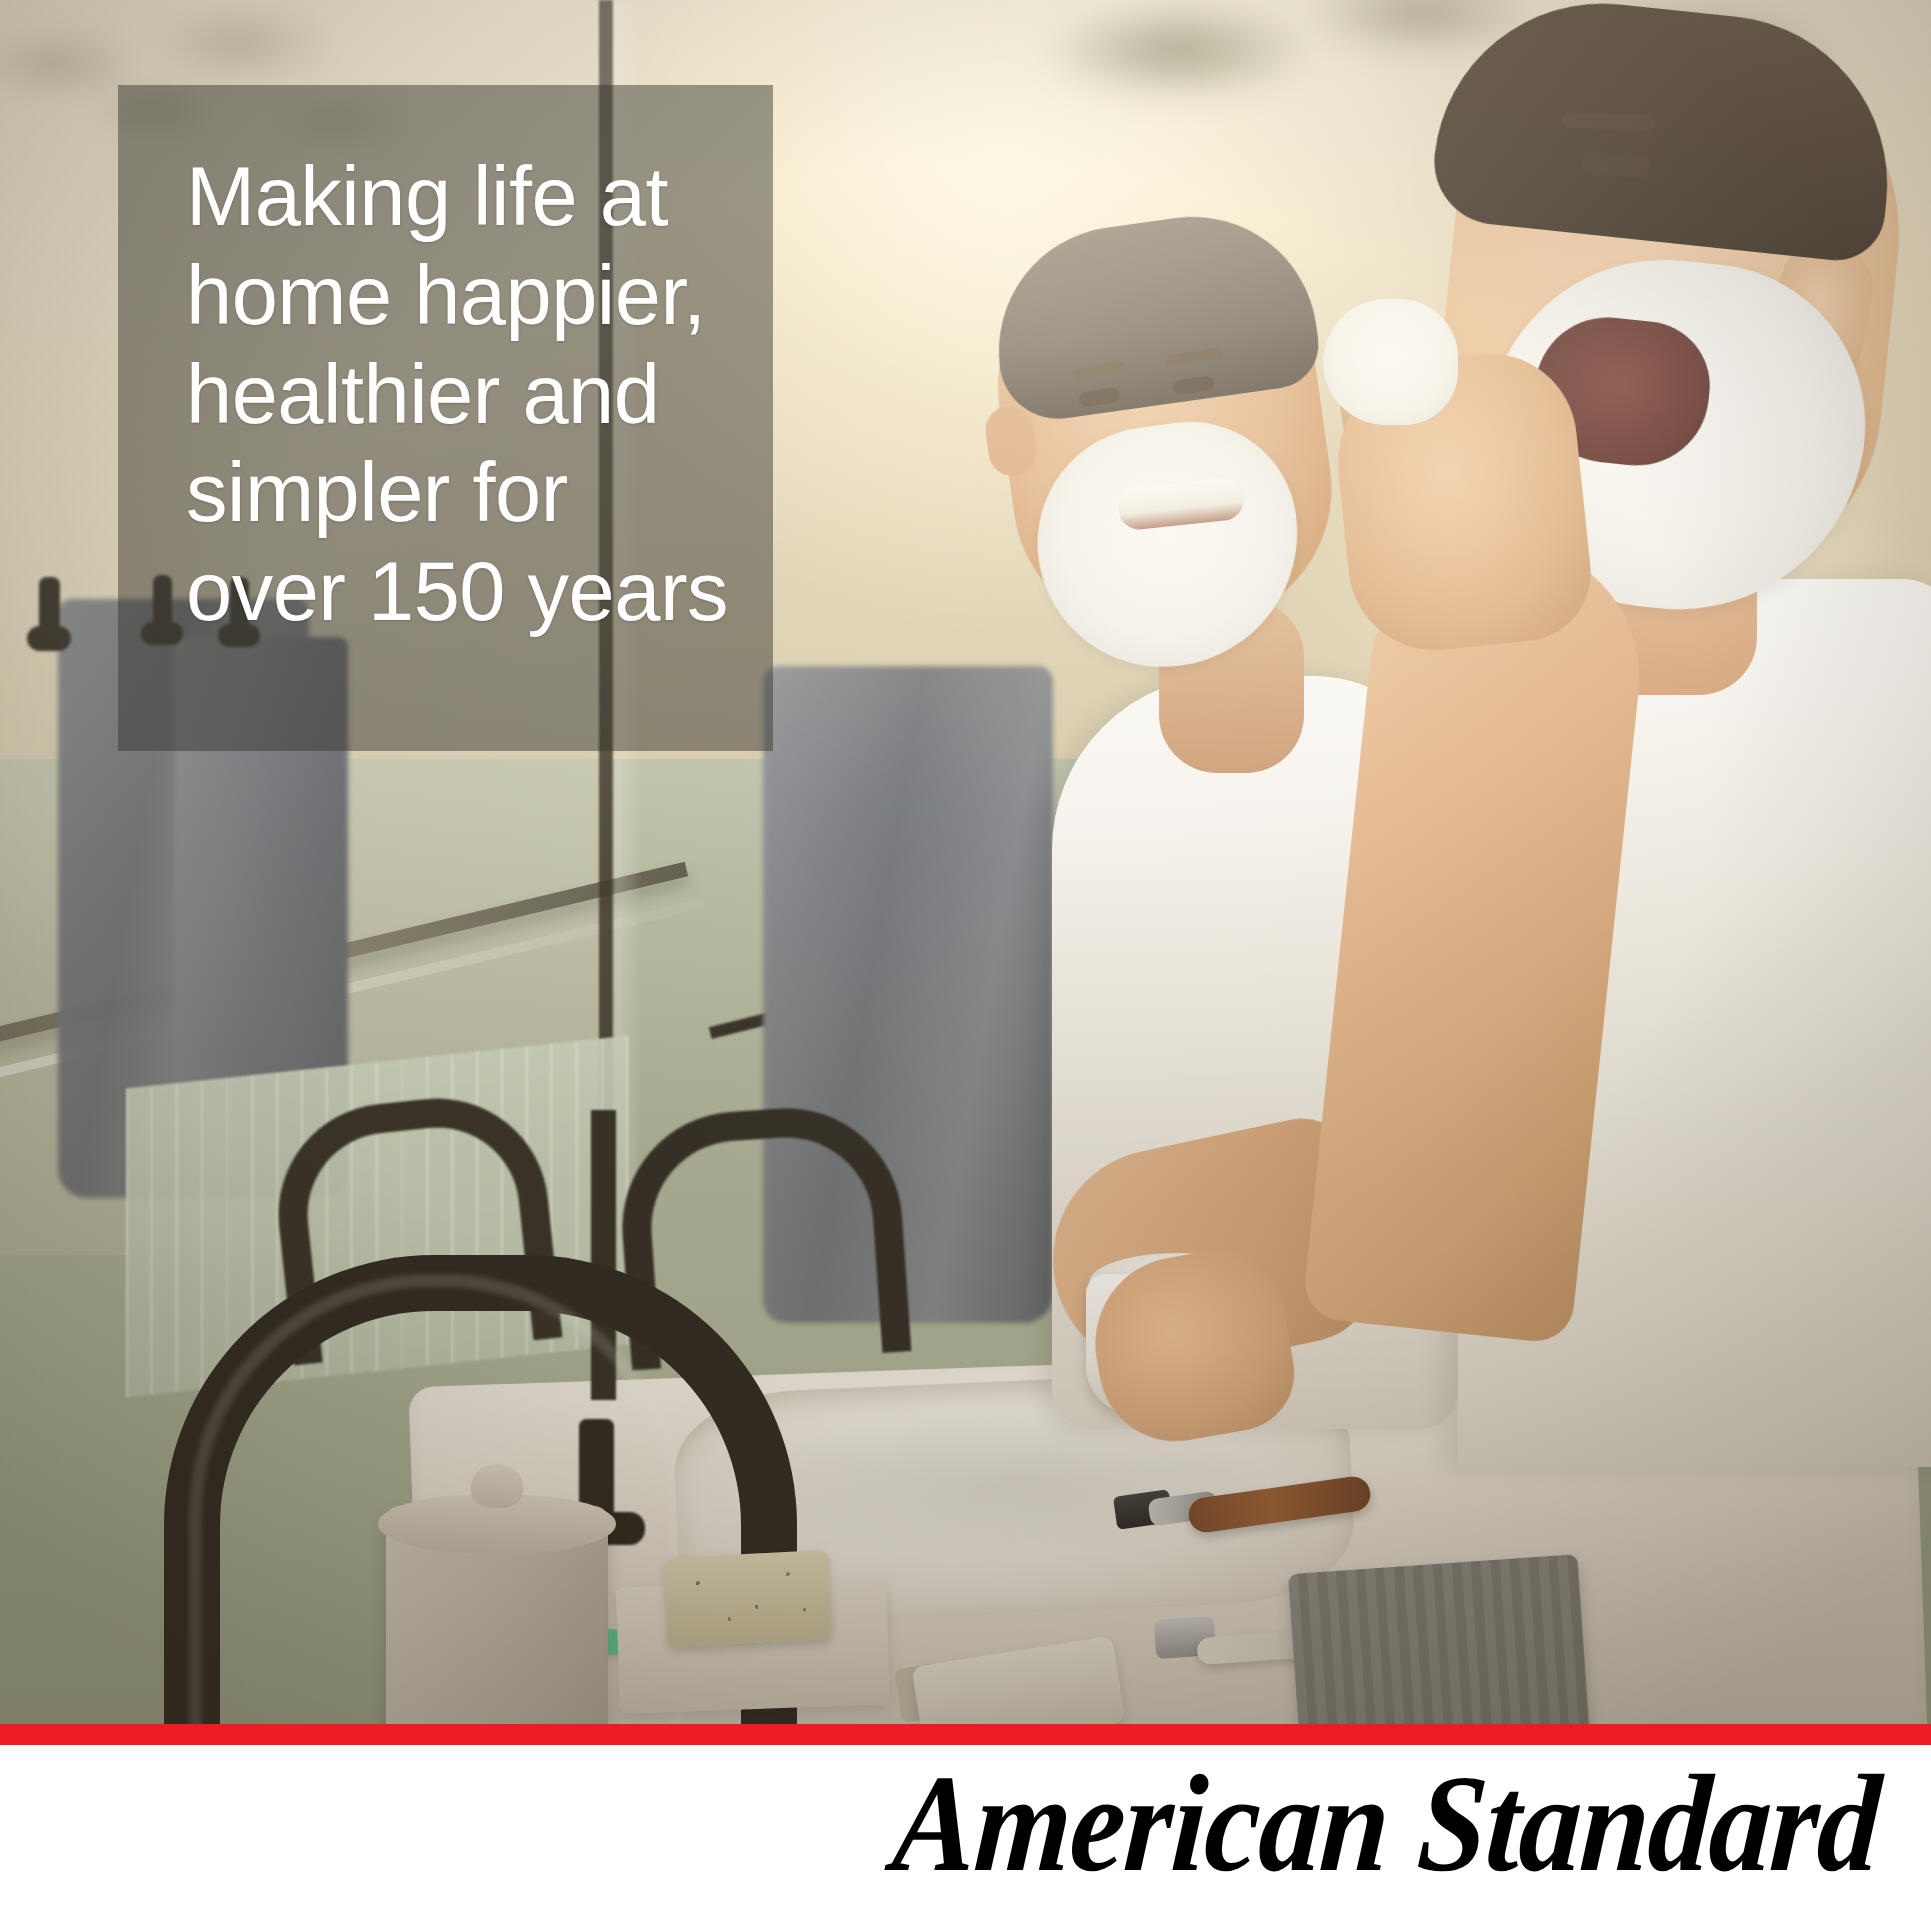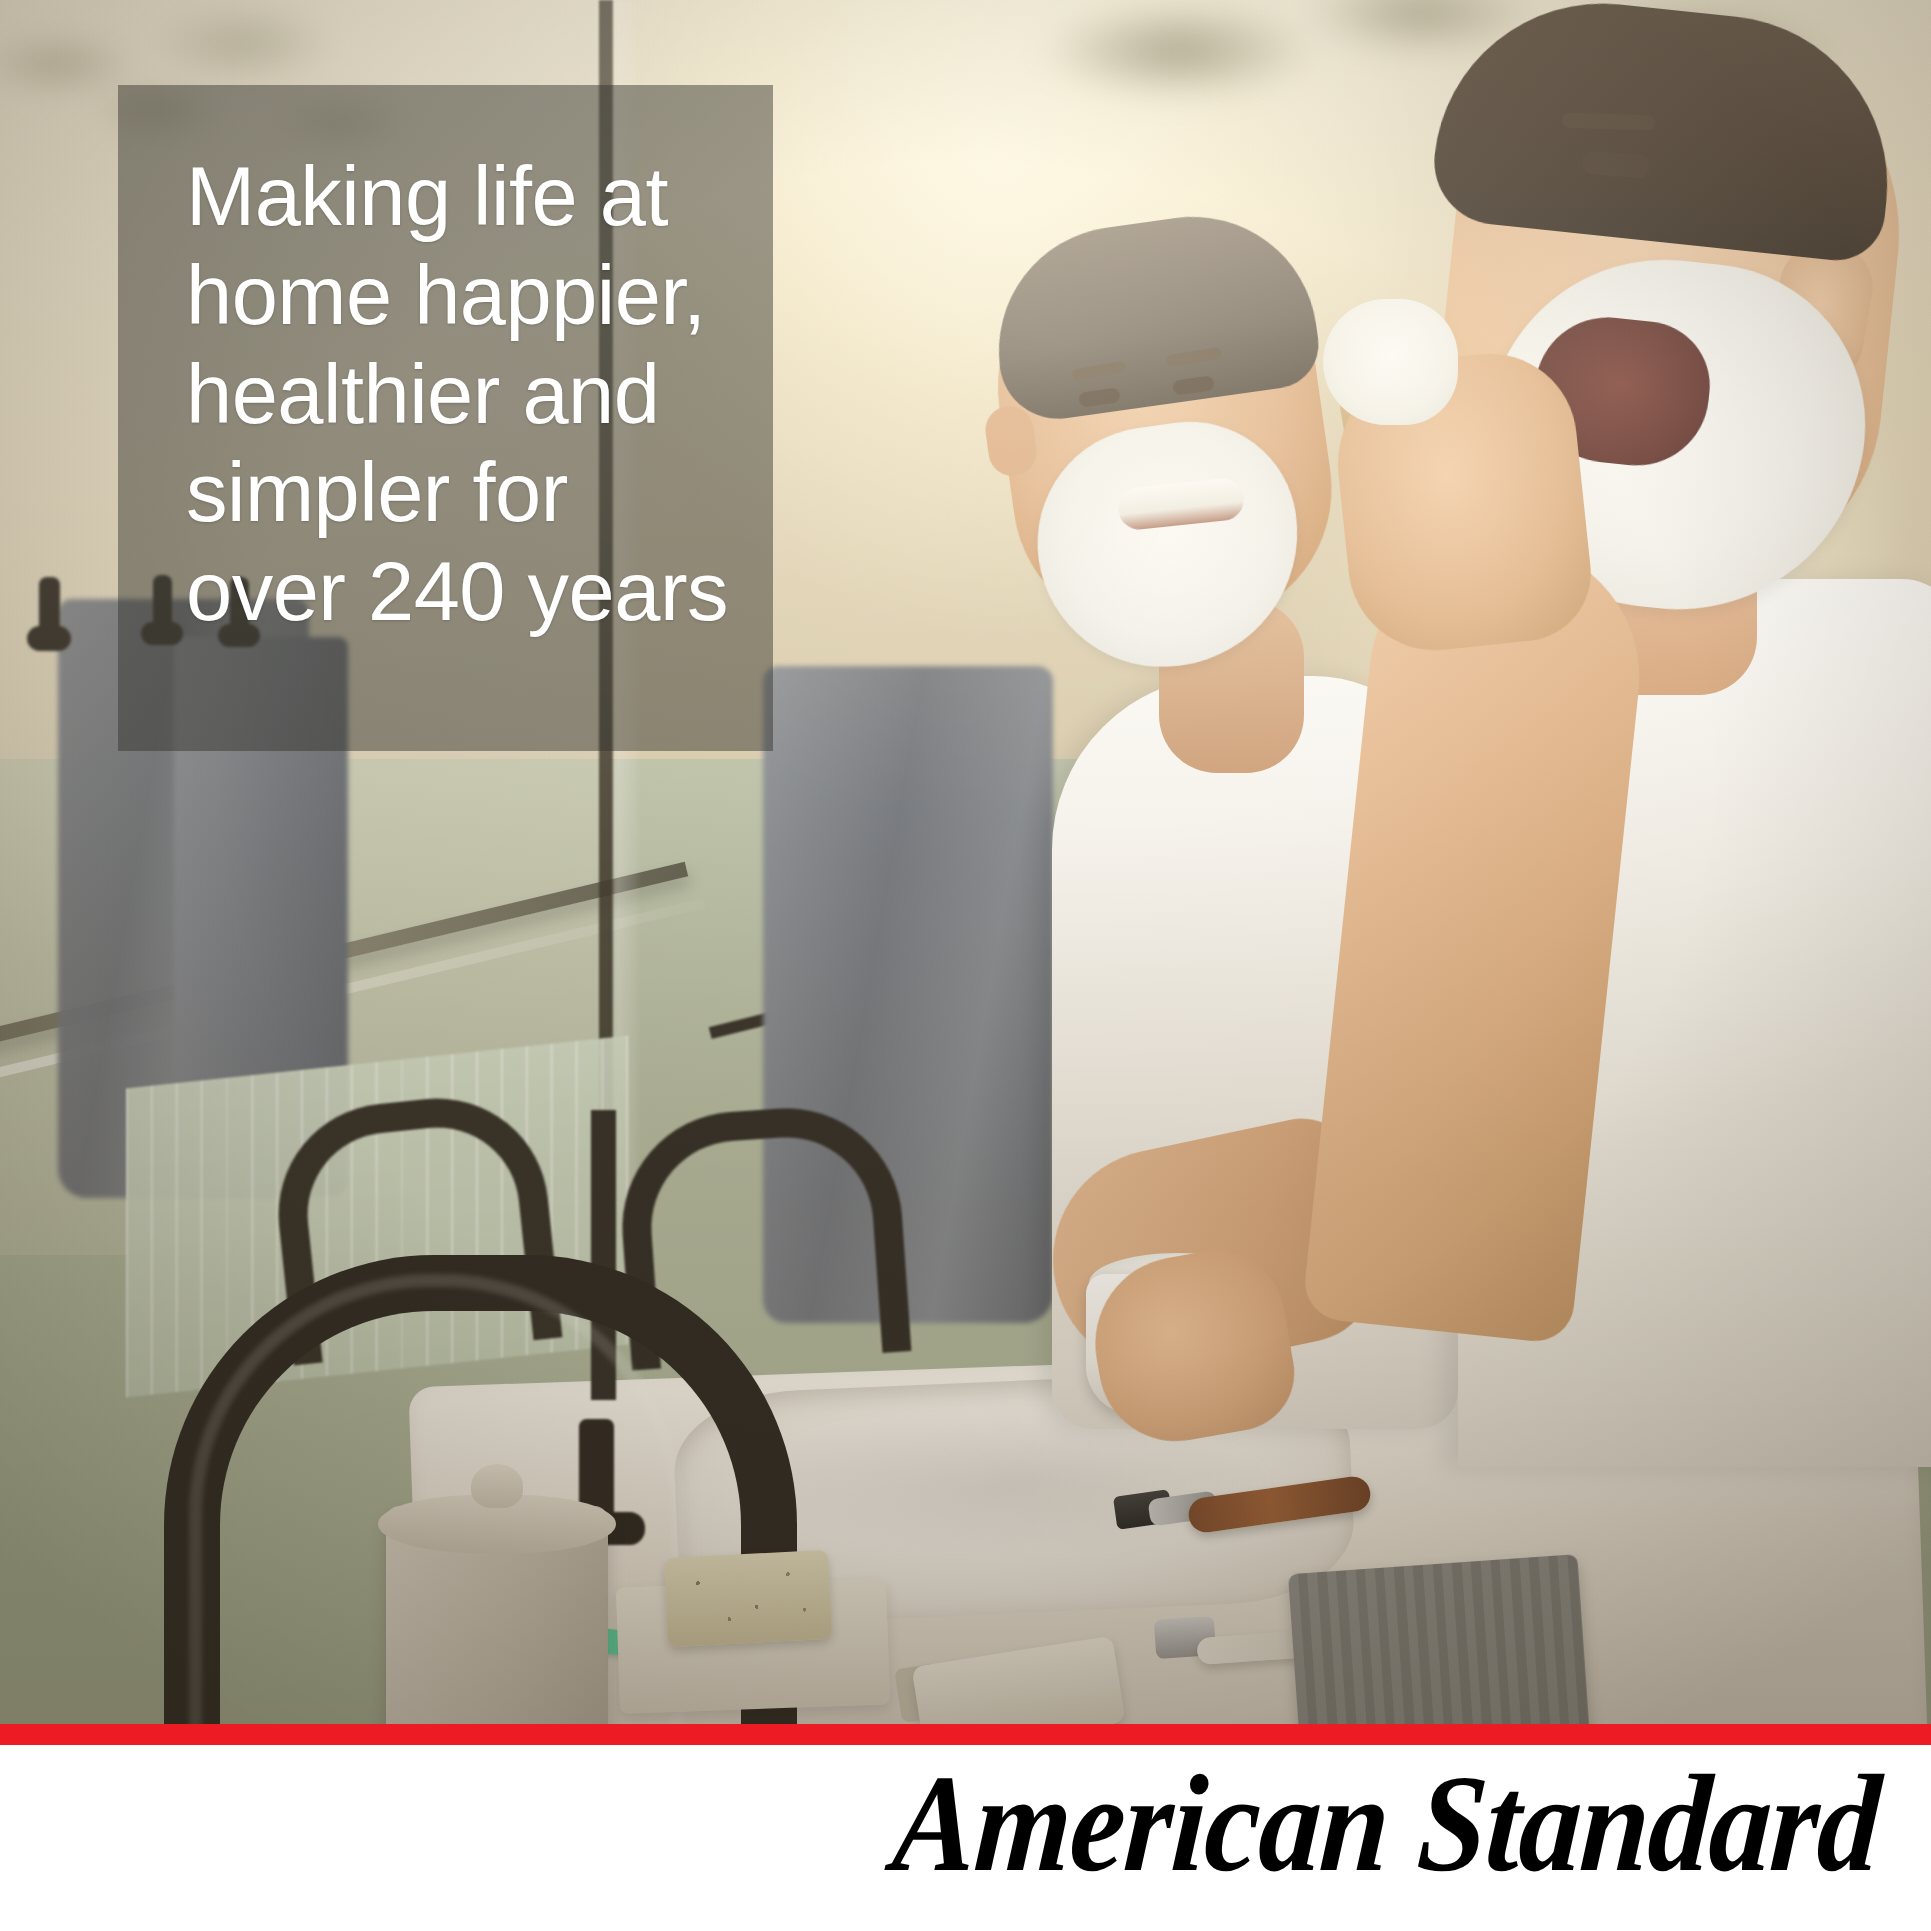--- a/index.html
+++ b/index.html
@@ -614,21 +614,21 @@
     <div class="brush-foam"></div>
 
     <div class="grade"></div>
     <div class="vignette"></div>
 
     <div class="overlay-box">
       <p class="overlay-headline">Making life at
 home happier,
 healthier and
 simpler for
-over 240 years</p>
+over 150 years</p>
     </div>
 
   </div>
 
   <div class="red-bar"></div>
 
   <div class="footer">
     <div class="logo">American Standard</div>
   </div>
 

